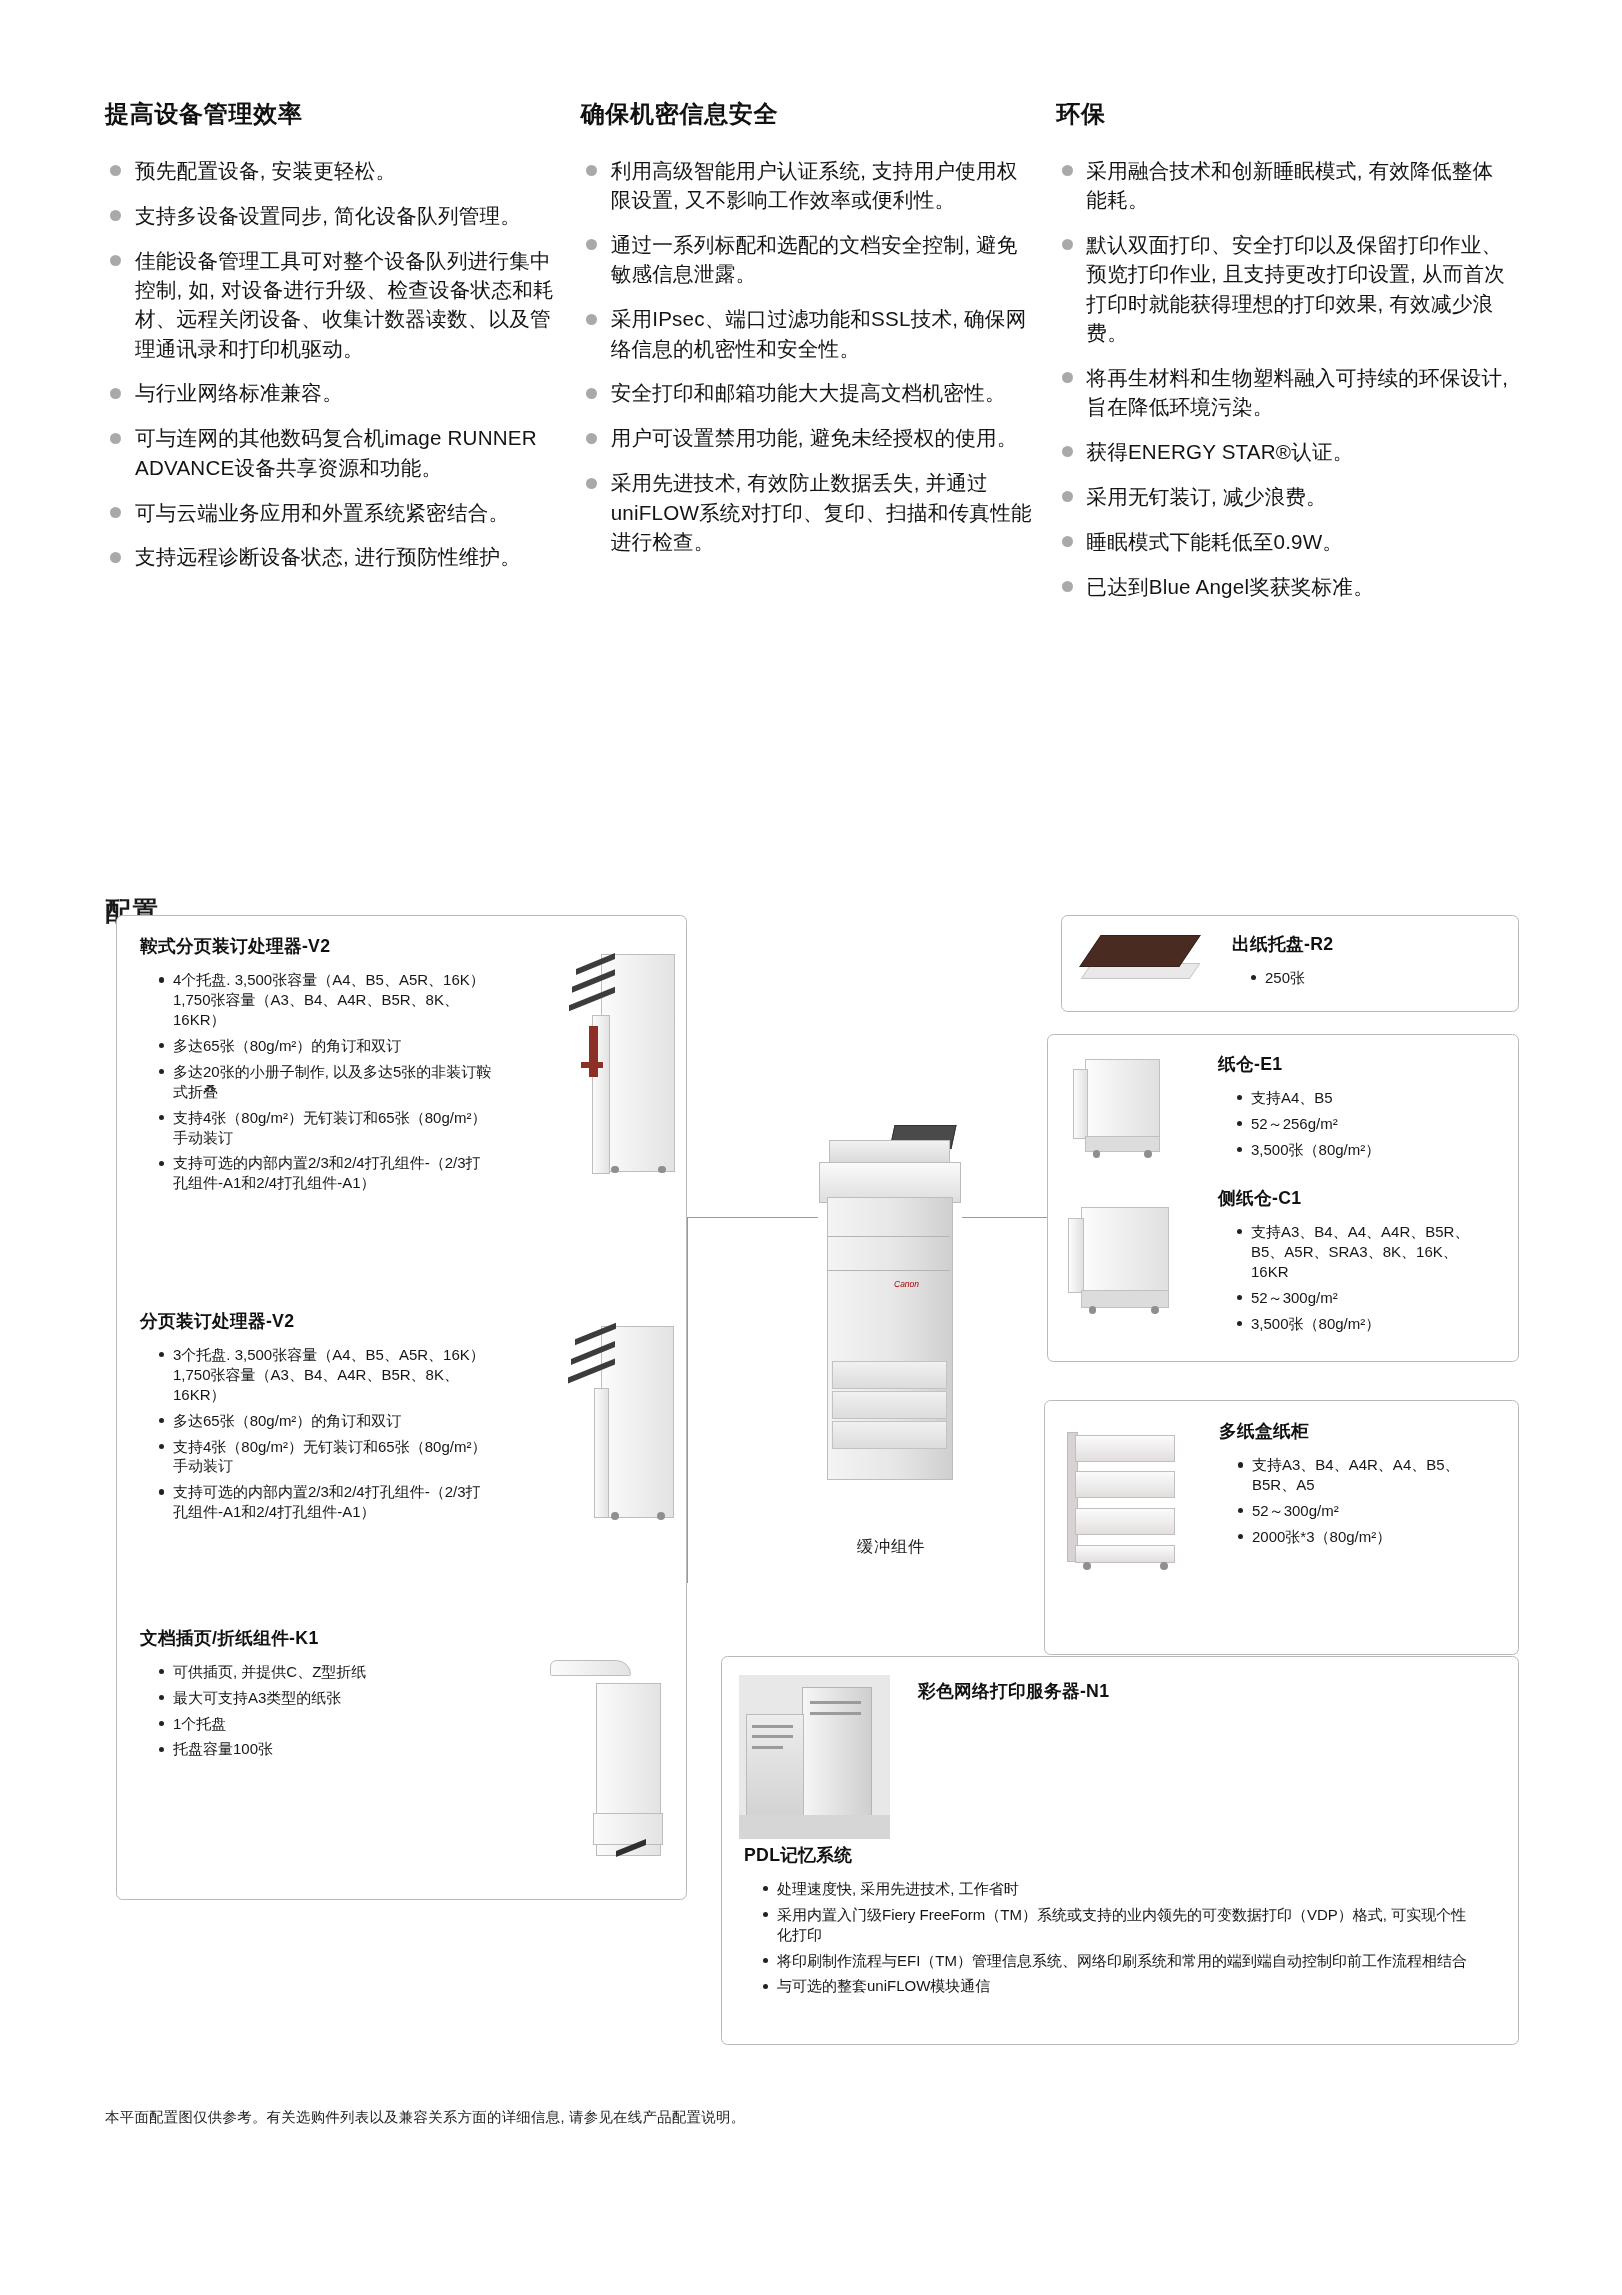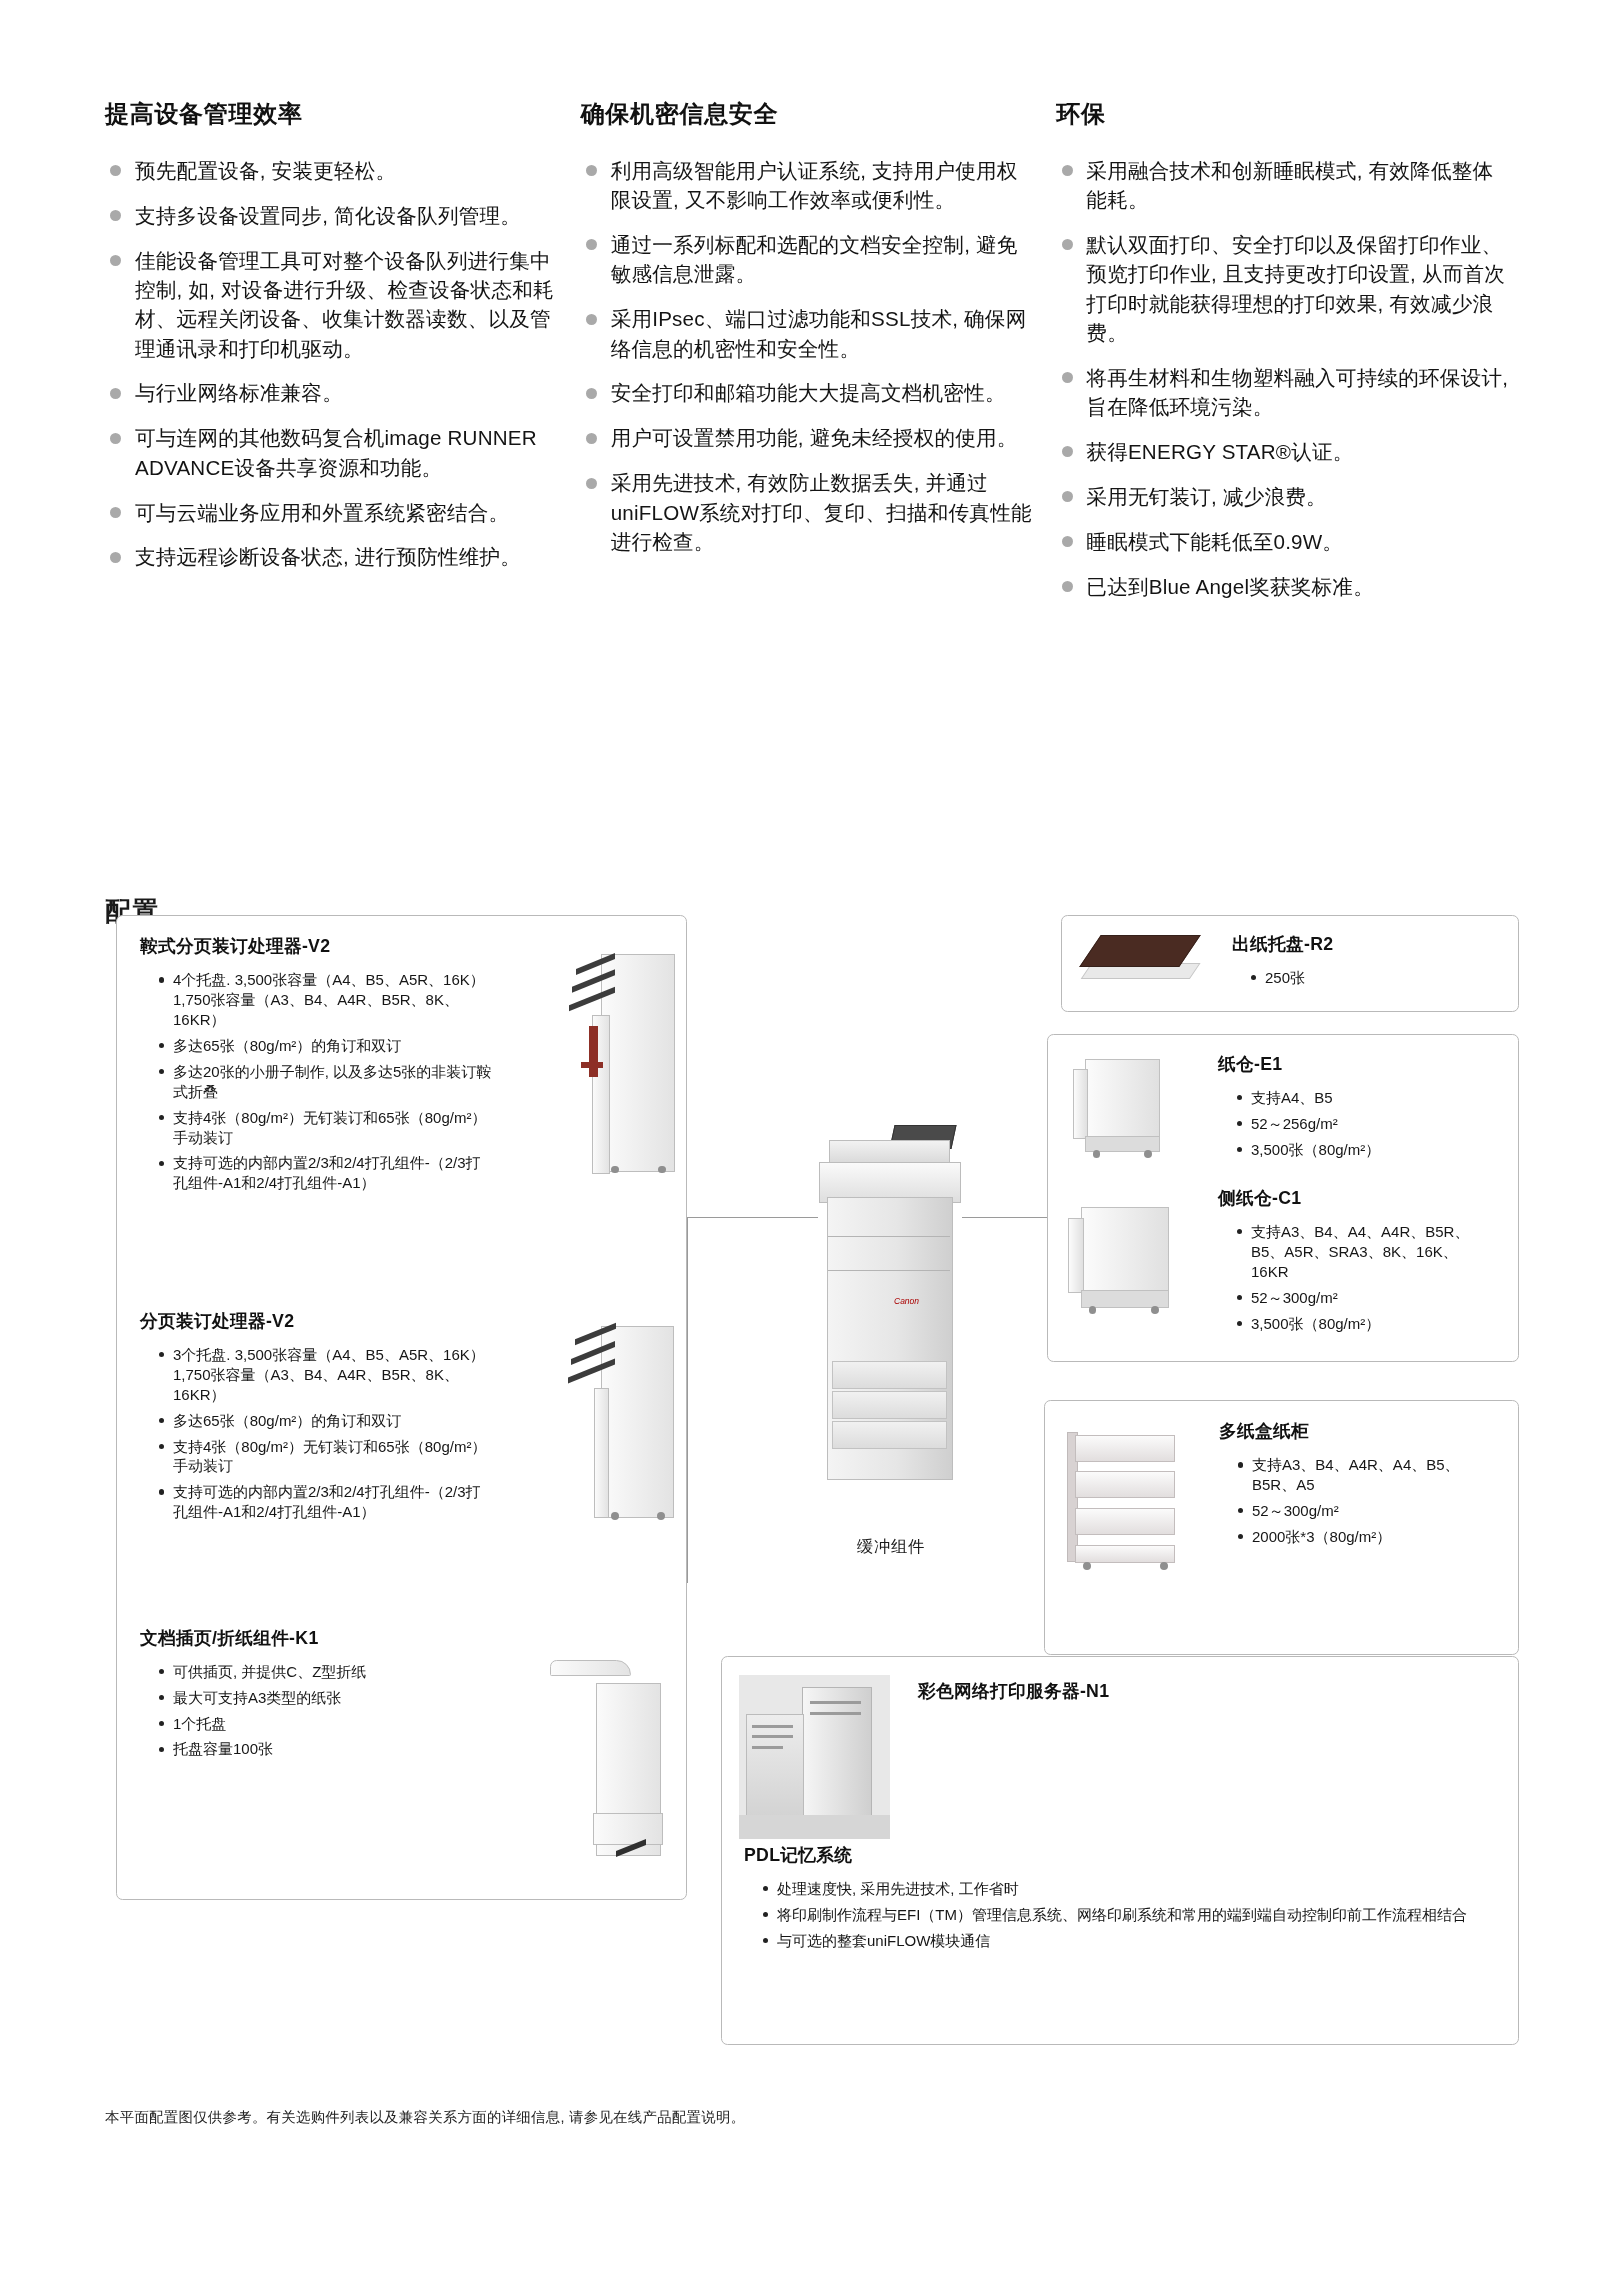--- a/index.html
+++ b/index.html
@@ -132,21 +132,21 @@
     position:absolute; left:77px; top:26px; width:60px; height:22px;
     background:#4a4a4a; border:0.7px solid #333; transform:skewX(-12deg);
   }
   .cp-line { position:absolute; background:#b4b4b4; height:0.7px; left:13px; width:122px; }
   .cp-draw {
     position:absolute; left:17px; width:113px; height:26px;
     background:linear-gradient(180deg,#f1f1f1,#dcdcdc);
     border:0.7px solid #c2c2c2;
   }
   .cp-badge {
-    position:absolute; left:79px; top:197px; font-size:8.5px; color:#a00; font-style:italic;
+    position:absolute; left:79px; top:180px; font-size:8.5px; color:#a00; font-style:italic;
   }
   .cp-caption {
     position:absolute; left:780px; top:1536px; width:222px;
     text-align:center; font-size:16.4px; letter-spacing:0.7px;
   }
 
   
   .conn { position:absolute; background:#9a9a9a; }
 
   
@@ -413,20 +413,21 @@
   </div>
 
   <div class="box" id="server-box">
     <div class="blk" style="left:196px; top:22px; width:353px;">
       <h3>彩色网络打印服务器-N1</h3>
     </div>
     <div class="blk" style="left:22px; top:186px; width:746px;">
       <h3>PDL记忆系统</h3>
       <ul class="slist">
         <li>处理速度快, 采用先进技术, 工作省时</li>
+        <li>采用内置入门级Fiery FreeForm（TM）系统或支持的业内领先的可变数据打印（VDP）格式, 可实现个性化打印</li>
         <li>将印刷制作流程与EFI（TM）管理信息系统、网络印刷系统和常用的端到端自动控制印前工作流程相结合</li>
         <li>与可选的整套uniFLOW模块通信</li>
       </ul>
     </div>
   </div>
   <div class="art" id="fiery-art">
     <div class="fy-wall"></div>
     <div class="fy-tower"></div>
     <div class="fy-front"></div>
     <div class="fy-slot" style="left:13px; top:50px; width:41px;"></div>

